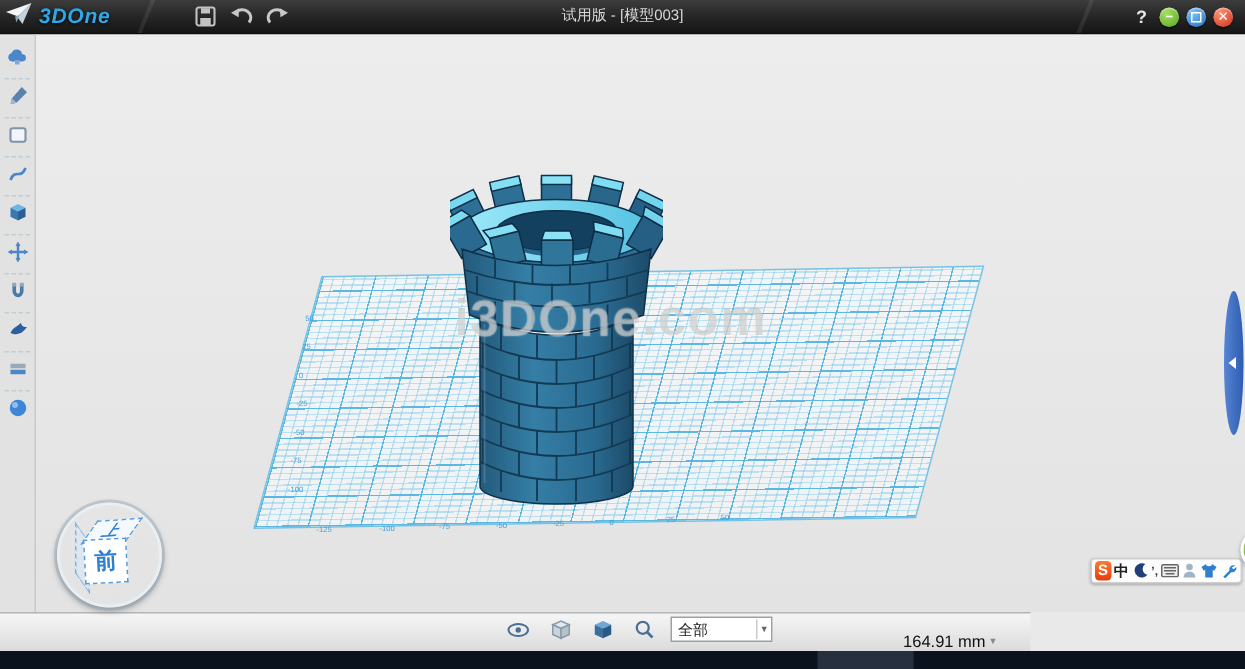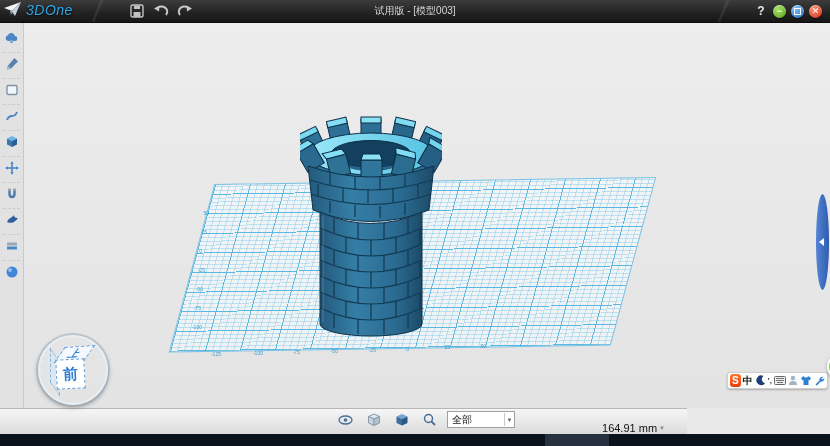--- a/index.html
+++ b/index.html
@@ -3,21 +3,21 @@
 <meta charset="utf-8">
 <style>
   html,body{margin:0;padding:0;background:#555;}
   .stage{position:relative;width:830px;height:446px;overflow:hidden;
          font-family:"Liberation Sans","DejaVu Sans",sans-serif;background:#e9e9e9;user-select:none;}
   
   .titlebar{position:absolute;left:0;top:0;width:830px;height:22px;
     background:linear-gradient(#3c3c3c,#242424 55%,#161616);border-bottom:1px solid #0c0c0c;}
   .seam{position:absolute;top:0;width:3px;height:22px;background:rgba(255,255,255,.08);transform:skewX(-22deg);}
   .logo{position:absolute;left:4px;top:2px;display:flex;align-items:center;gap:4px;}
-  .logotext{font-size:14px;font-weight:normal;font-style:italic;color:#2fa8e8;letter-spacing:.5px;text-shadow:0 1px 2px #000;}
+  .logotext{font-size:14px;font-weight:bold;font-style:italic;color:#2fa8e8;letter-spacing:.5px;text-shadow:0 1px 2px #000;}
   .tb-icons{position:absolute;left:128px;top:3px;display:flex;gap:7px;align-items:center;}
   .tb-icon{width:17px;height:16px;display:flex;align-items:center;justify-content:center;cursor:pointer;}
   .tb-title{position:absolute;left:0;right:0;top:0;height:15px;line-height:22px;text-align:center;
     color:#d8d8d8;font-size:10px;}
   .tb-right{position:absolute;right:8px;top:0;height:22px;display:flex;align-items:center;gap:5px;}
   .help{color:#e8e8e8;font-size:12px;font-weight:bold;width:14px;text-align:center;cursor:pointer;}
   .win-btn{width:13px;height:13px;border-radius:50%;display:flex;align-items:center;justify-content:center;
     font-size:9px;line-height:9px;color:#fff;font-weight:bold;cursor:pointer;box-shadow:inset 0 1px 1px rgba(255,255,255,.5),0 1px 1px rgba(0,0,0,.6);}
   .wb-green{background:radial-gradient(circle at 35% 30%,#a4e060,#59a41e);}
   .wb-blue{background:radial-gradient(circle at 35% 30%,#7cc0f4,#1f6cc0);}
@@ -314,20 +314,21 @@
         <path d="M22,113 v16 M46,121 v16 M71,124 v16 M96,121 v16 M120,113 v16"></path>
         <path d="M34,134 v16 M58,139 v16 M84,139 v16 M108,134 v16"></path>
         <path d="M22,145 v16 M46,153 v16 M71,156 v16 M96,153 v16 M120,145 v16"></path>
         <path d="M34,166 v16 M58,171 v16 M84,171 v16 M108,166 v16"></path>
         <path d="M22,177 v16 M46,185 v16 M71,188 v16 M96,185 v16 M120,177 v16"></path>
         <path d="M34,198 v14 M58,203 v15 M84,203 v15 M108,198 v14"></path>
       </g>
       <path d="M23,100 L23,206" stroke="rgba(255,255,255,.14)" stroke-width="1.5" fill="none"></path>
     </svg>
 
+    <div class="watermark">i3DOne.com</div>
 
     <div class="bluetab">
       <span class="tri"></span>
     </div>
 
     <div class="imebar">
       <span class="ime-item ime-logo">S</span>
       <span class="ime-item ime-mode">中</span>
       <span class="ime-item">
         <svg width="11" height="11" viewBox="0 0 11 11">

